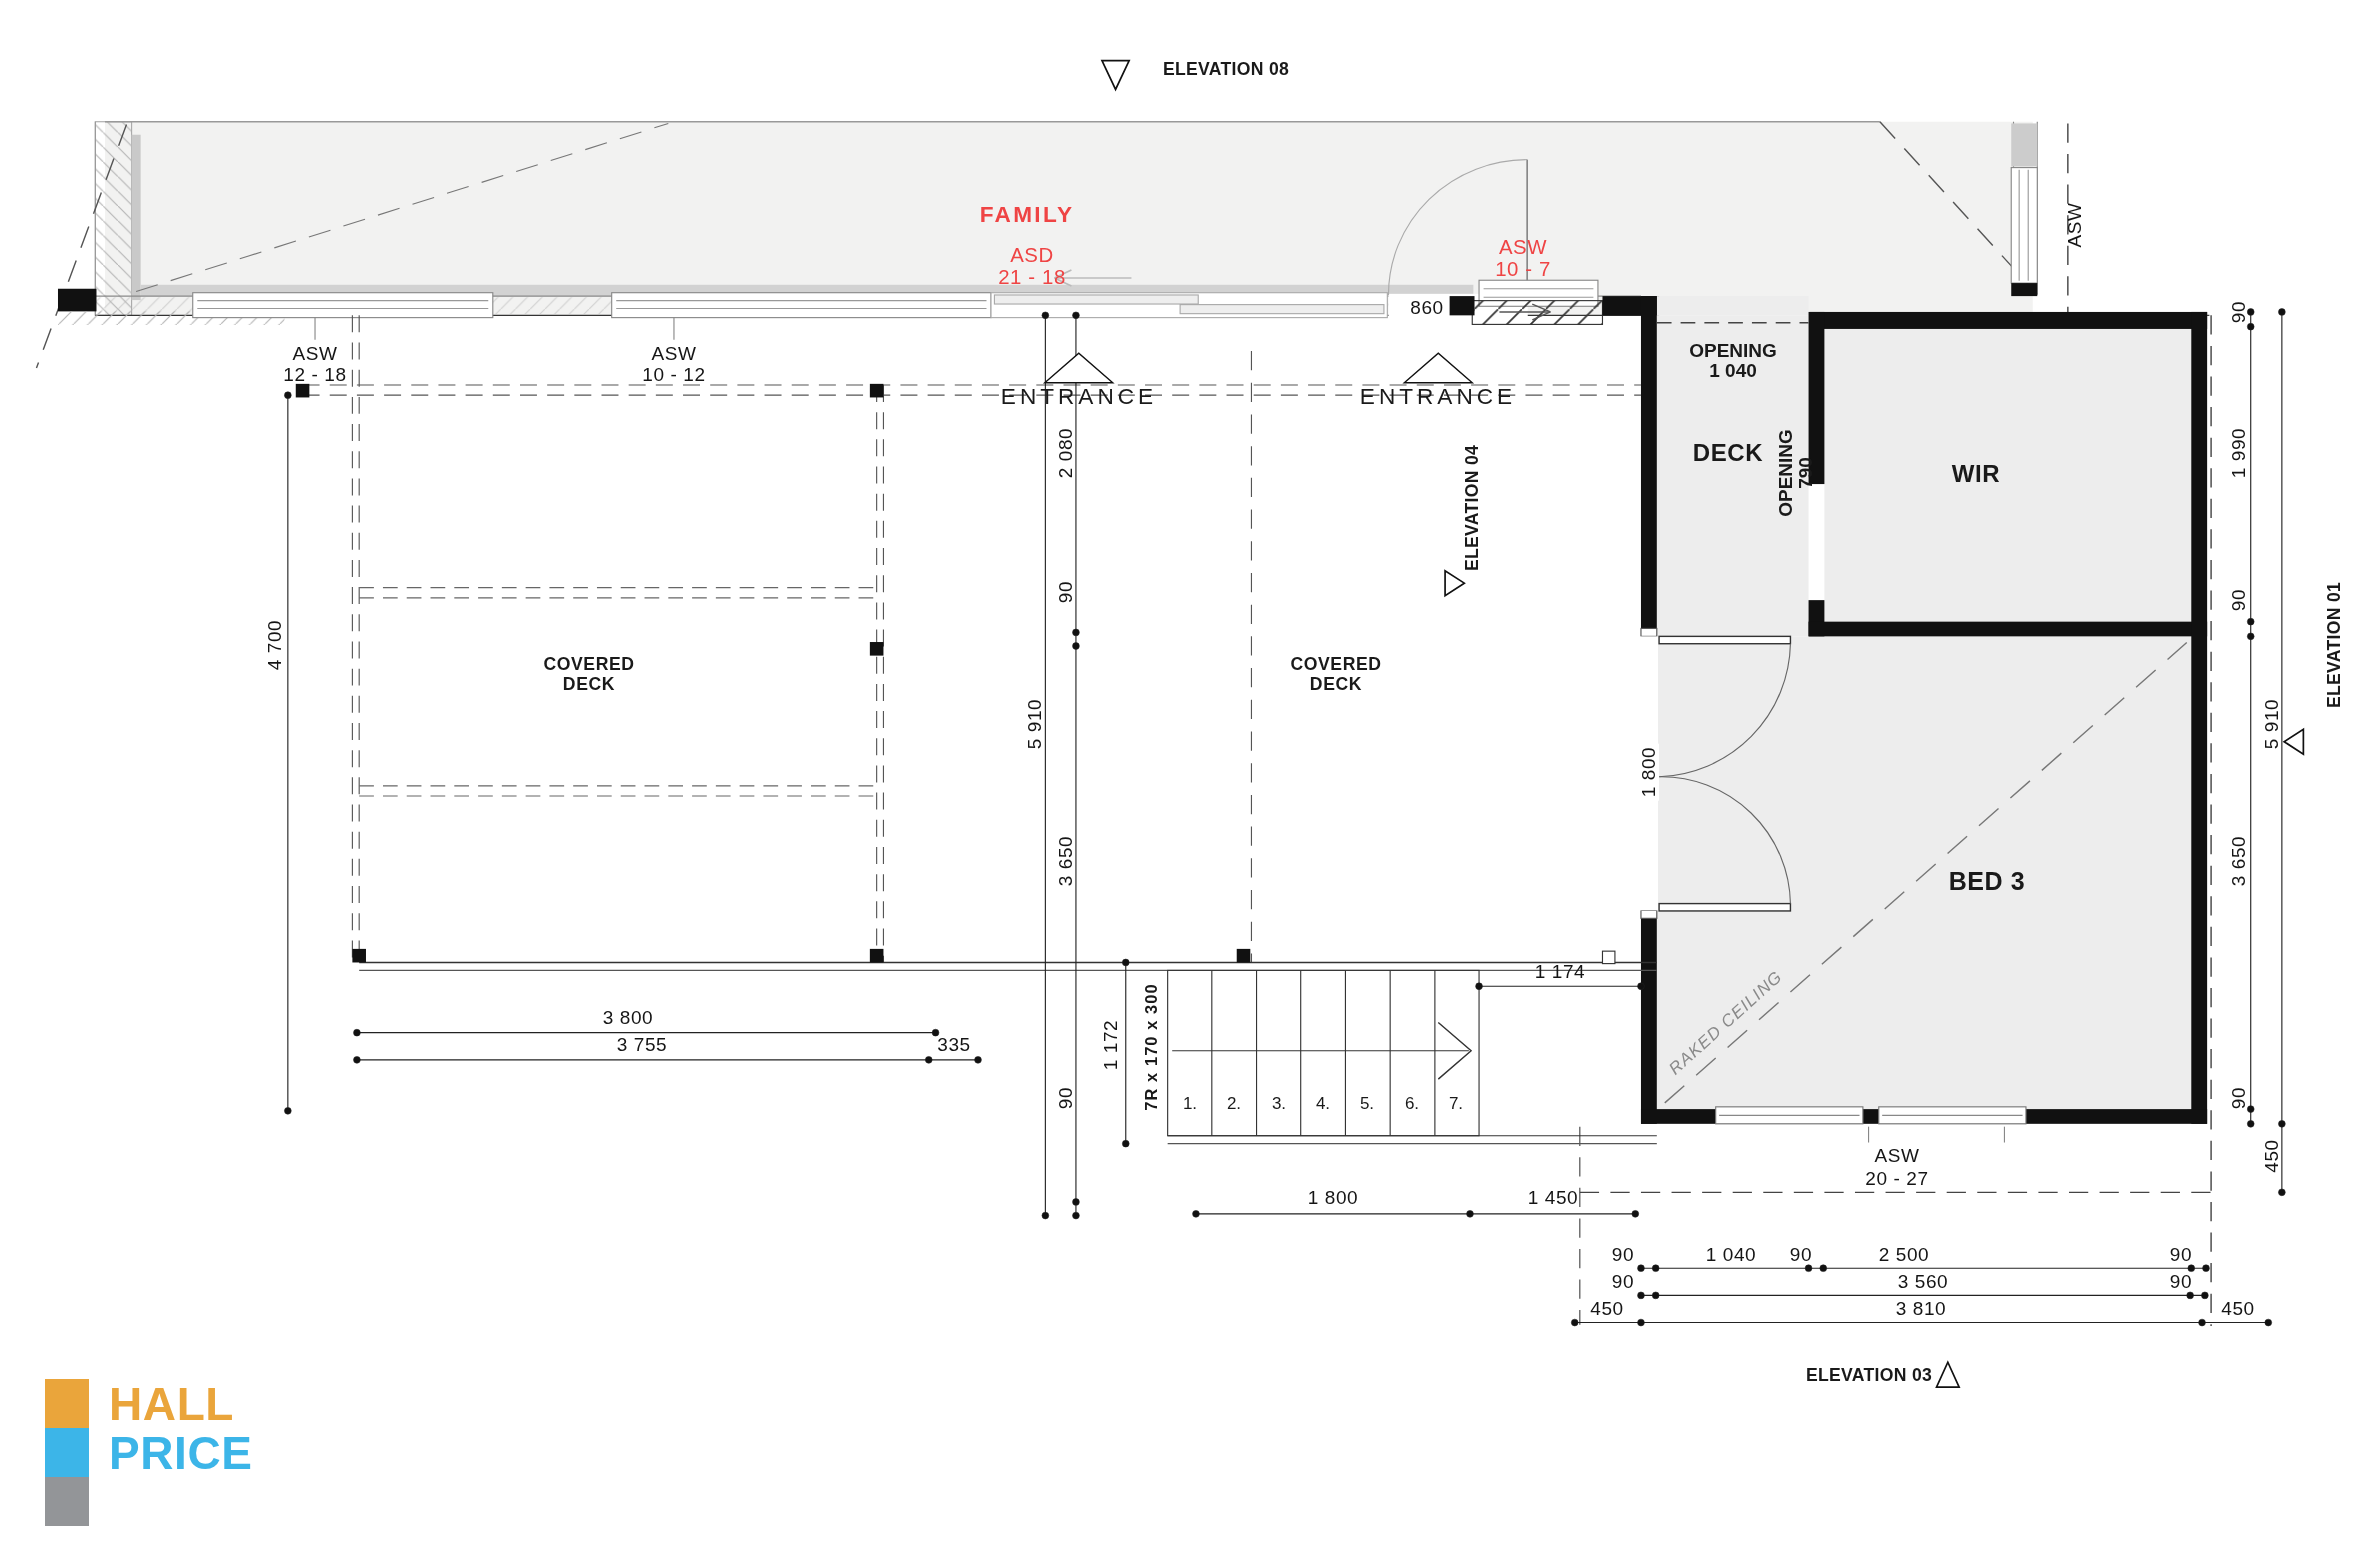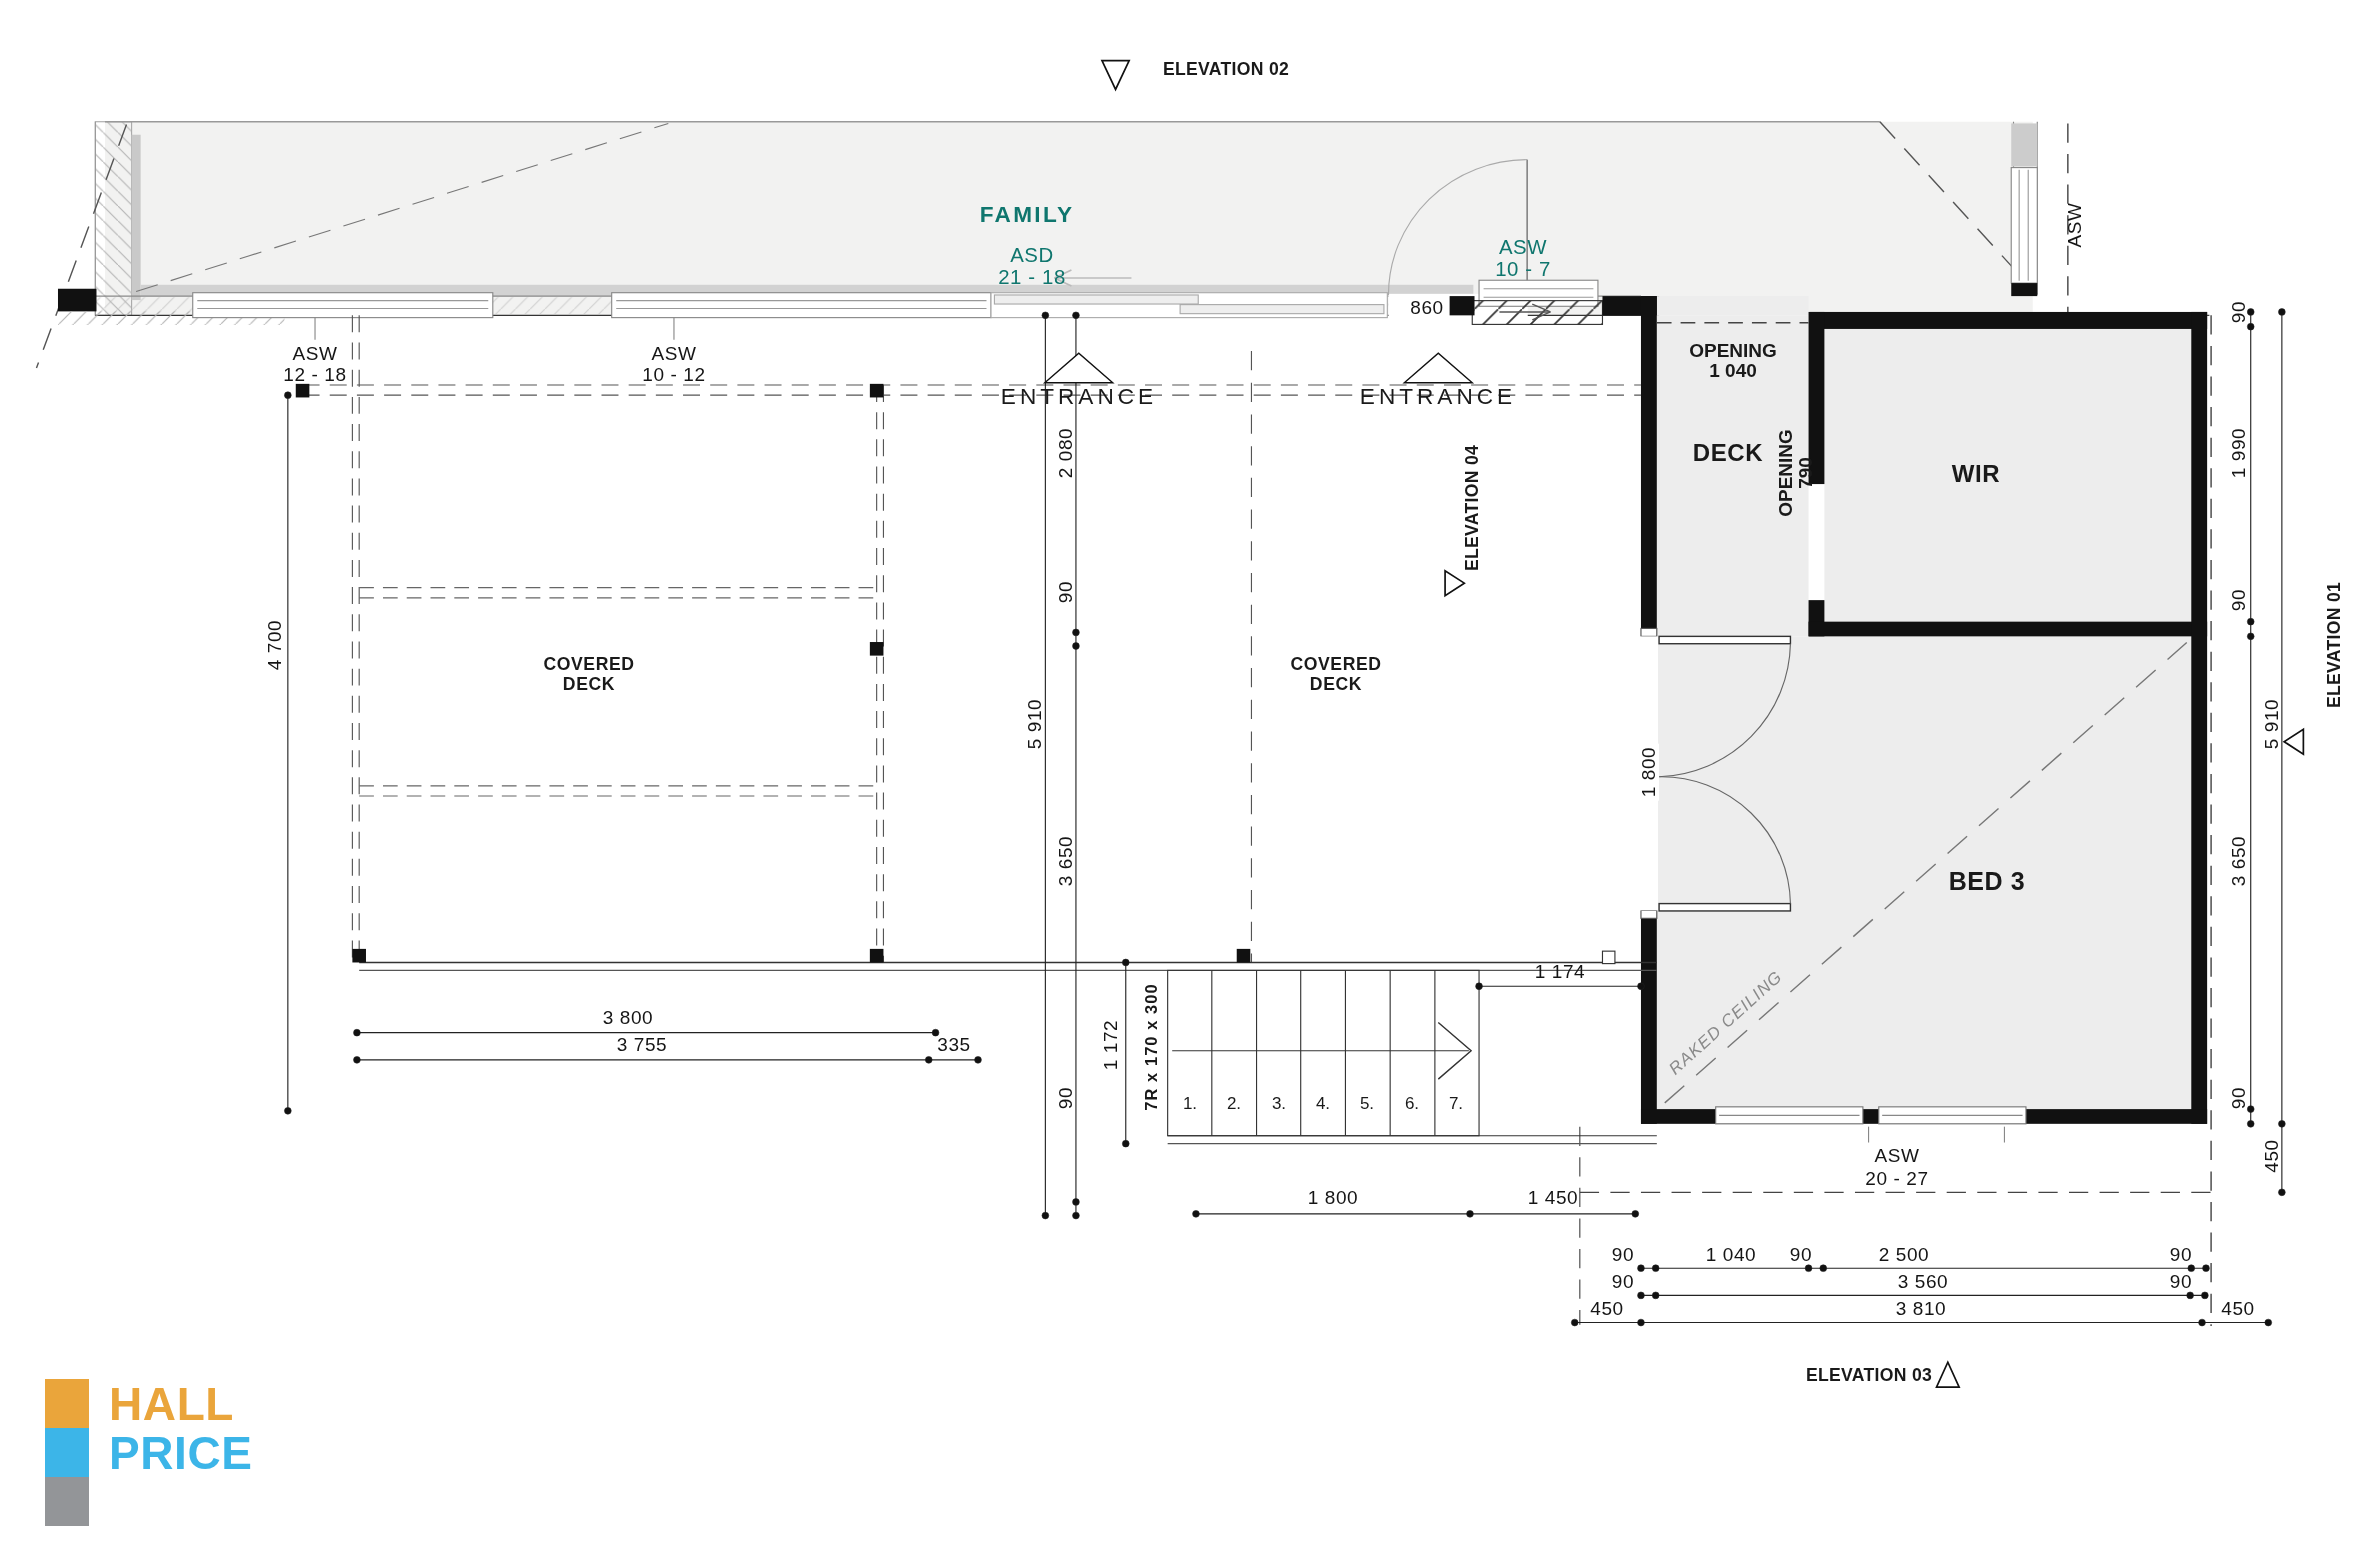--- a/index.html
+++ b/index.html
@@ -2,21 +2,21 @@
 <html style="font-size:9px"><head>
 <meta charset="utf-8">
 <style>
   html,body{margin:0;padding:0;background:#fff;}
   #stage{position:relative;width:2354px;height:1566px;background:#ffffff;overflow:hidden;
          font-family:"Liberation Sans",sans-serif;color:#1a1a1a;}
   #plan-svg{position:absolute;left:0;top:0;}
   .lbl{position:absolute;transform:translate(-50%,-50%);white-space:nowrap;line-height:1.05;z-index:5;}
   .rot{transform:translate(-50%,-50%) rotate(-90deg);}
   .dim{font-size:19px;letter-spacing:0.6px;color:#151515;}
-  .graytxt{color:#0f766e;}
+  .graytxt{color:#ef4444;}
   .room{font-weight:bold;font-size:24px;letter-spacing:0.6px;}
   .deckroom{font-weight:bold;font-size:17.6px;letter-spacing:0.6px;text-align:center;}
   .elev{font-weight:bold;font-size:17.6px;letter-spacing:0.3px;}
   .op{font-weight:600;font-size:19px;}
   .ent{font-size:22.6px;letter-spacing:4px;font-weight:500;}
   .stepnum{font-size:17px;}
   .note{font-weight:bold;font-size:16.4px;letter-spacing:1.1px;}
   .raked{font-style:italic;font-size:17px;color:#8a8a8a;letter-spacing:1.1px;
          transform:translate(-50%,-50%) rotate(-42deg);}
   .two{text-align:center;}
@@ -260,21 +260,21 @@
   <g fill="#fff" stroke="#111" stroke-width="3">
     <polygon points="1946,107 1994,107 1970,158"></polygon>
     <polygon points="3420,2450 3460,2450 3440,2406"></polygon>
     <polygon points="4068,1288 4068,1332 4034,1310"></polygon>
     <polygon points="2552,1008 2552,1052 2586,1030"></polygon>
     <polygon points="1845,676 1965,676 1905,624" stroke-width="2.5"></polygon>
     <polygon points="2480,676 2600,676 2540,624" stroke-width="2.5"></polygon>
   </g>
 </svg>
 
-  <div class="lbl elev" style="left:1226px;top:69px">ELEVATION 02</div>
+  <div class="lbl elev" style="left:1226px;top:69px">ELEVATION 08</div>
 
   <div class="lbl room graytxt" style="left:1027px;top:215px;font-size:22.6px;letter-spacing:2.3px">FAMILY</div>
   <div class="lbl dim graytxt" style="left:1032px;top:256px;font-size:20.4px">ASD</div>
   <div class="lbl dim graytxt" style="left:1032px;top:278px;font-size:20.4px">21 - 18</div>
   <div class="lbl dim graytxt" style="left:1523px;top:248px;font-size:20.4px">ASW</div>
   <div class="lbl dim graytxt" style="left:1523px;top:270px;font-size:20.4px">10 - 7</div>
 
   <div class="lbl rot dim two" style="left:2075px;top:225px">
     <div>ASW</div>
     <div></div>

